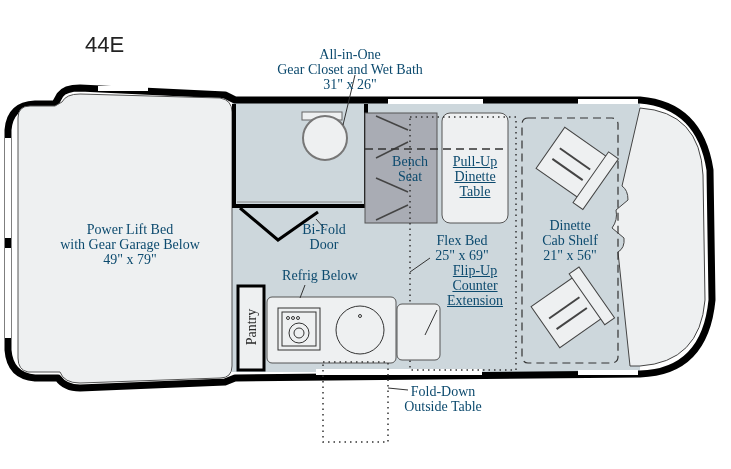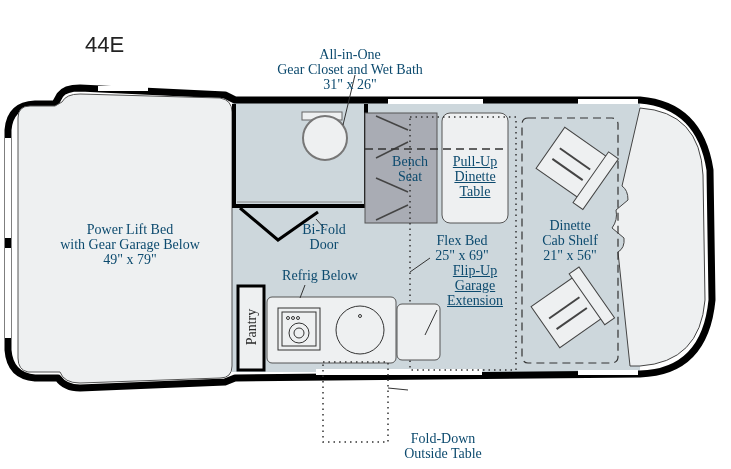--- a/index.html
+++ b/index.html
@@ -133,27 +133,27 @@
 </div>
 <div class="lbl" style="left:424px;top:233px;width:76px;">
   <span>Flex Bed</span>
     <span>25" x 69"</span>
 </div>
 <div class="lbl" style="left:275px;top:268px;width:90px;text-align:center;">
   <span>Refrig Below</span>
 </div>
 <div class="lbl" style="left:440px;top:263px;width:70px;text-decoration:underline;">
   <span>Flip-Up</span>
-    <span>Garage</span>
+    <span>Counter</span>
     <span>Extension</span>
 </div>
 <div class="lbl" style="left:532px;top:218px;width:76px;">
   <span>Dinette</span>
     <span>Cab Shelf</span>
     <span>21" x 56"</span>
 </div>
 <div class="pantry">
   <span>Pantry</span>
 </div>
-<div class="lbl" style="left:398px;top:384px;width:90px;margin-top:47px;">
+<div class="lbl" style="left:398px;top:384px;width:90px;">
   <span>Fold-Down</span>
     <span>Outside Table</span>
 </div>
 
 </body></html>

